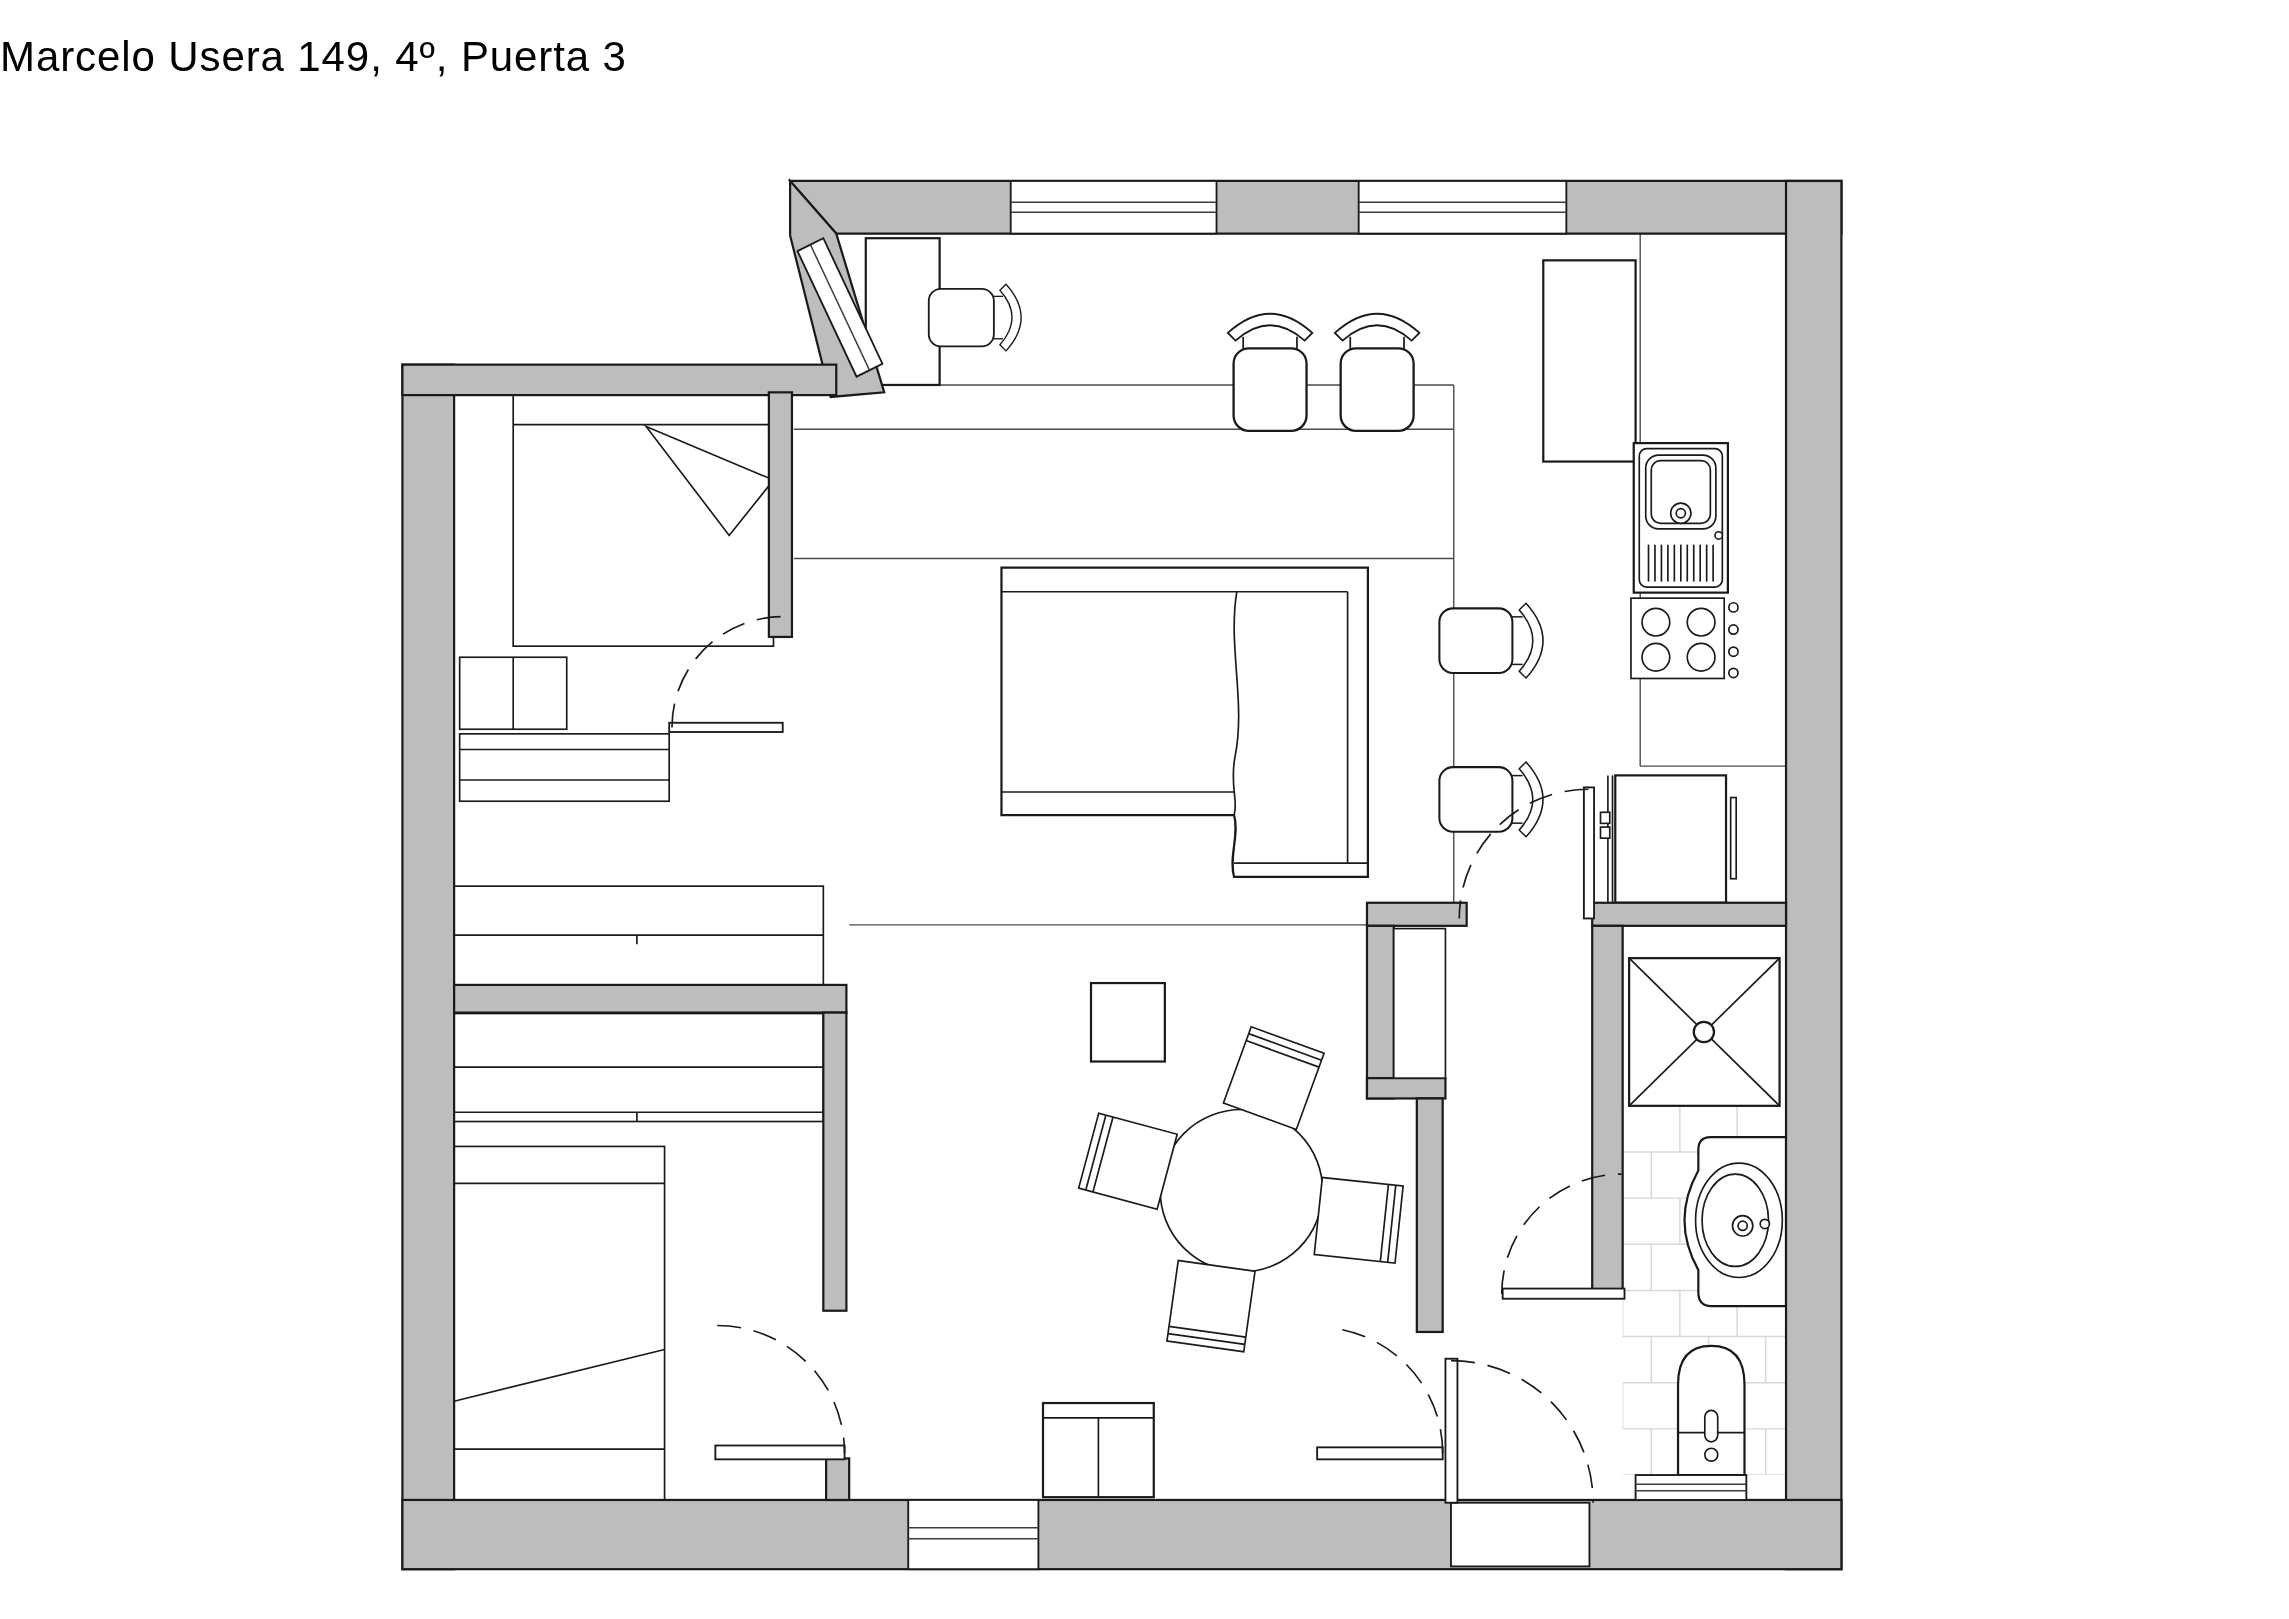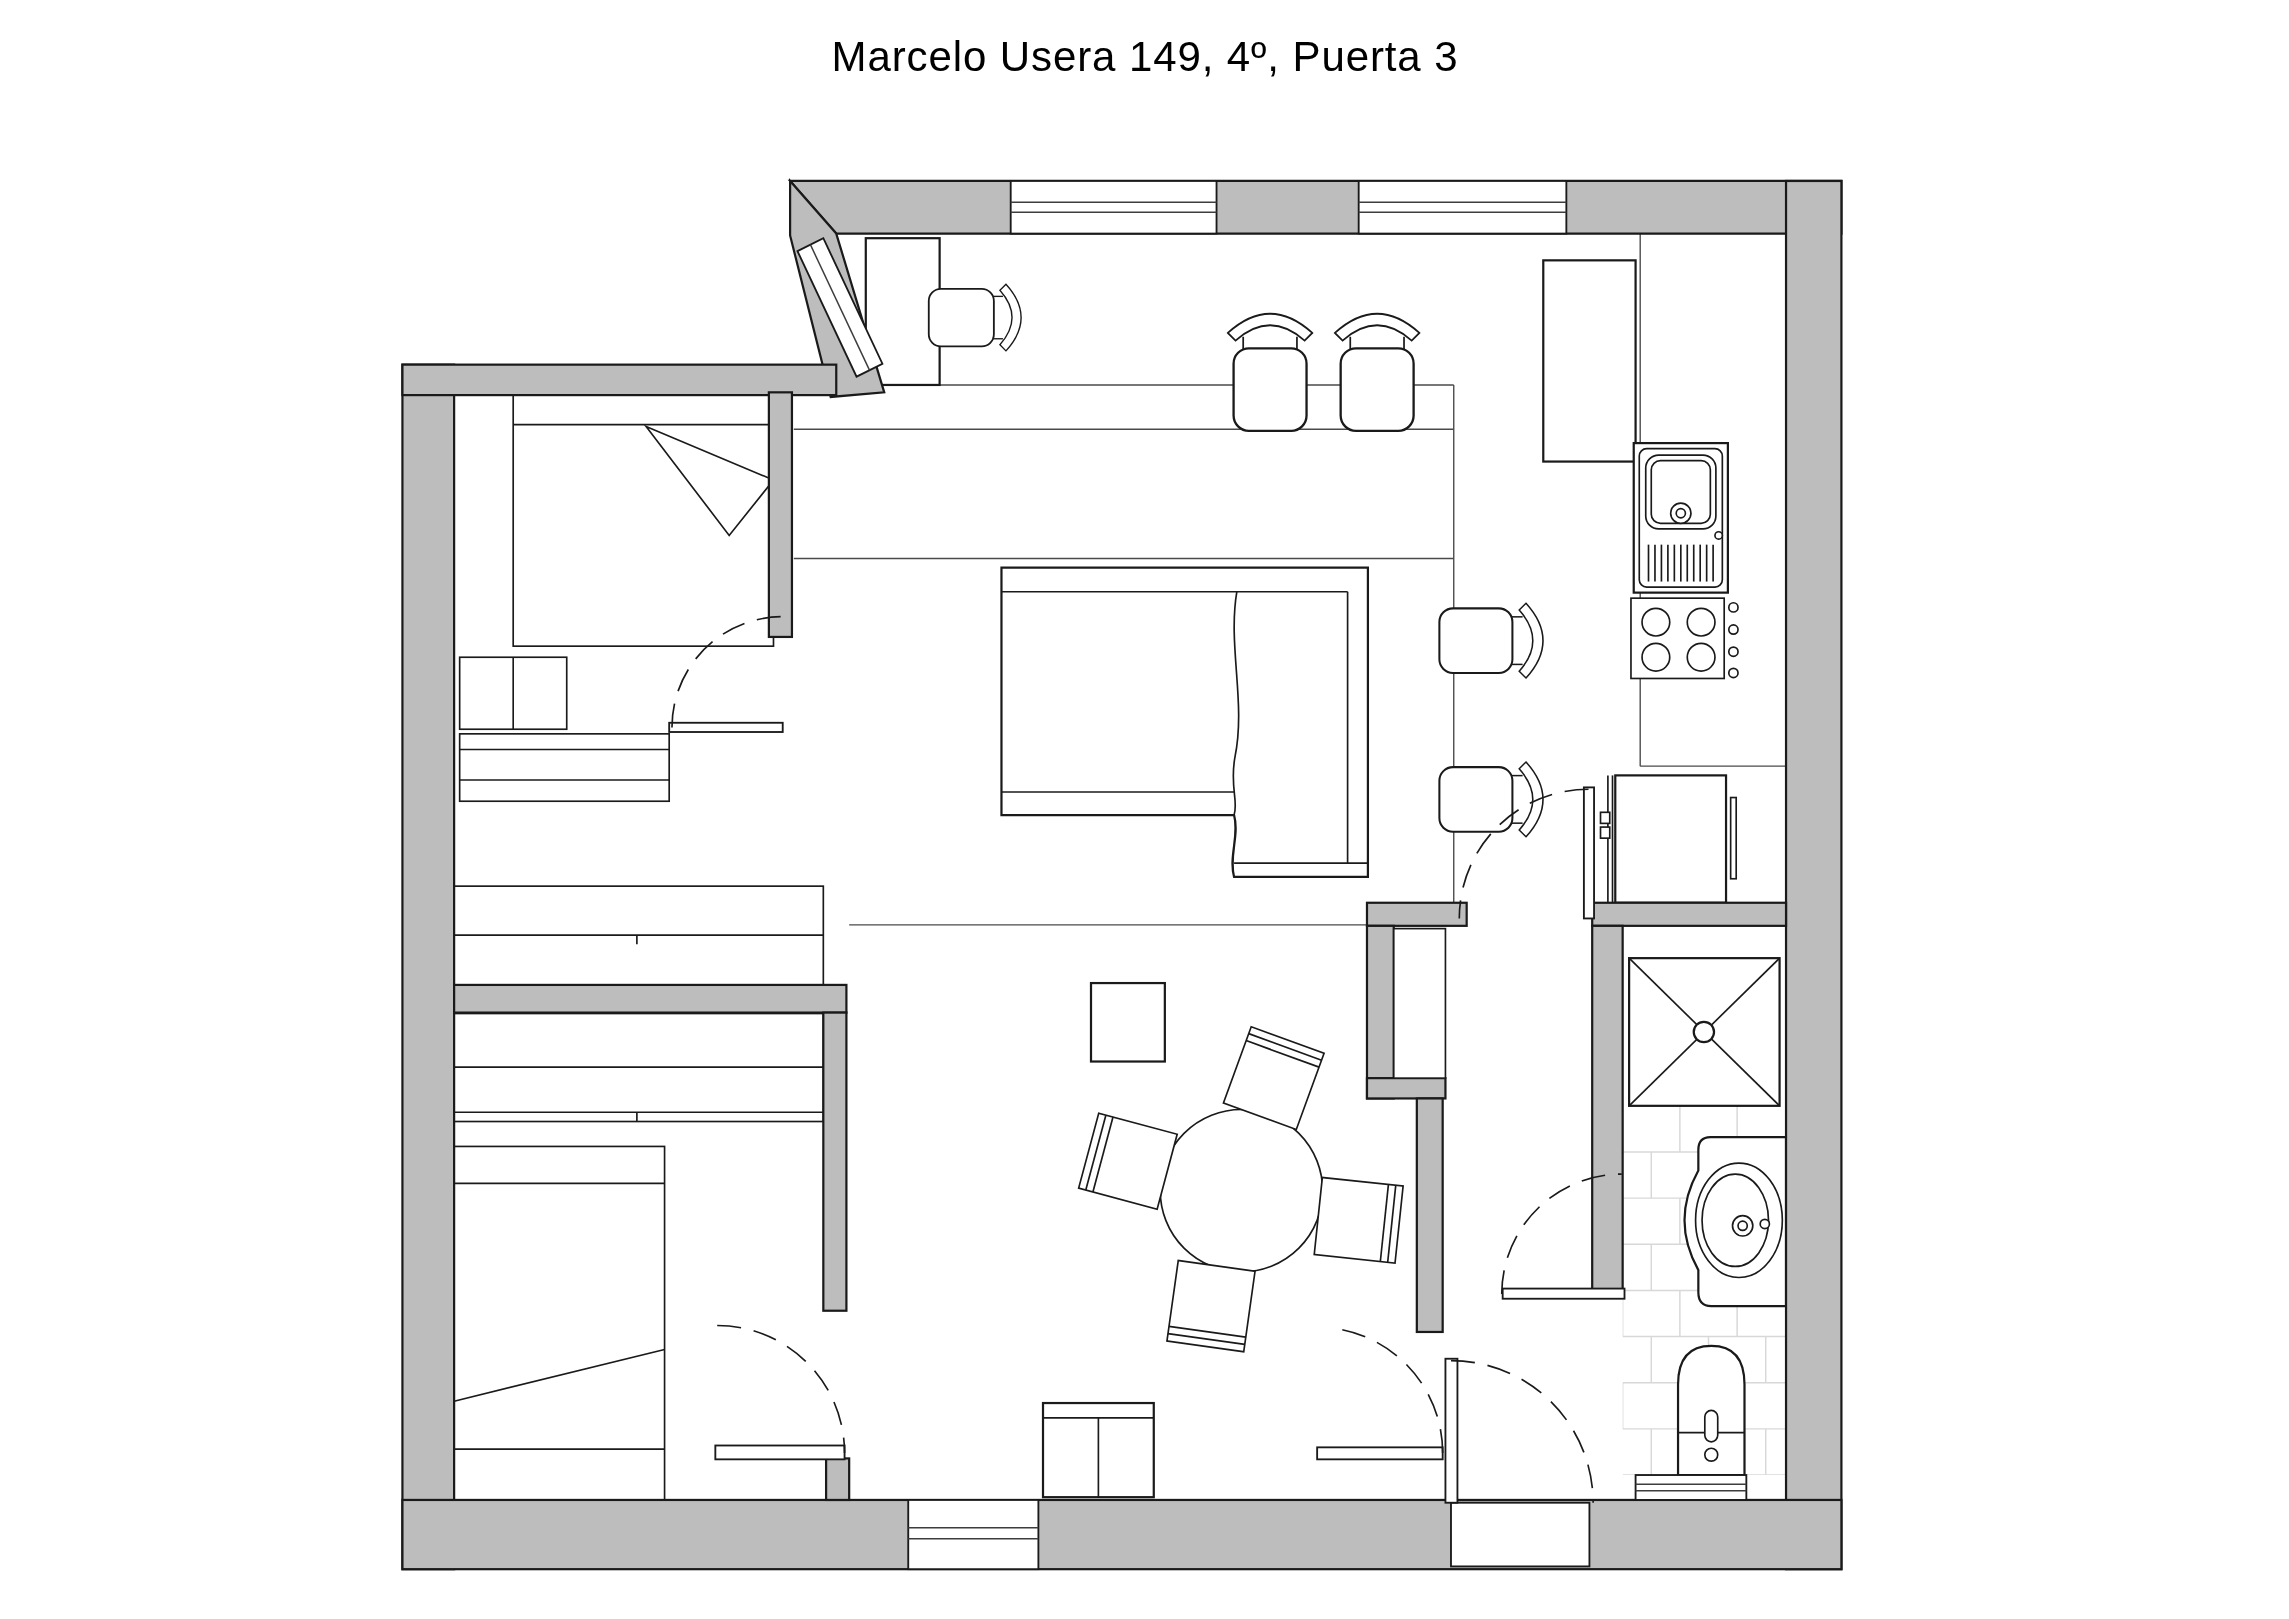--- a/index.html
+++ b/index.html
@@ -1,17 +1,17 @@
 <!DOCTYPE html>
 <html style="font-size:14.8px"><head>
 <meta charset="utf-8">
 <style>
   html,body{margin:0;padding:0;background:#fff;}
   body{width:2290px;height:1620px;position:relative;font-family:"Liberation Sans",sans-serif;overflow:hidden;}
-  #title{position:absolute;top:33px;left:0;width:100%;text-align:center;
+  #title{position:absolute;top:33px;left:0;width:100%;
          font-size:42px;color:#000;letter-spacing:0.9px;}
   svg{position:absolute;left:0;top:0;}
   .wall{fill:var(--wall);stroke:var(--line);stroke-width:2.4;}
   .furn{fill:#fff;stroke:var(--line);stroke-width:2.4;}
   .furnthin{fill:#fff;stroke:var(--line);stroke-width:1.8;}
   .ln{stroke:var(--line);stroke-width:1.8;fill:none;}
   .zl{stroke:#4a4a4a;stroke-width:1.5;fill:none;}
   .leaf{fill:#fff;stroke:var(--line);stroke-width:2;}
   .arc{fill:none;stroke:var(--line);stroke-width:1.8;stroke-dasharray:26 14;}
   .winln{stroke:#3d3d3d;stroke-width:1.6;}

